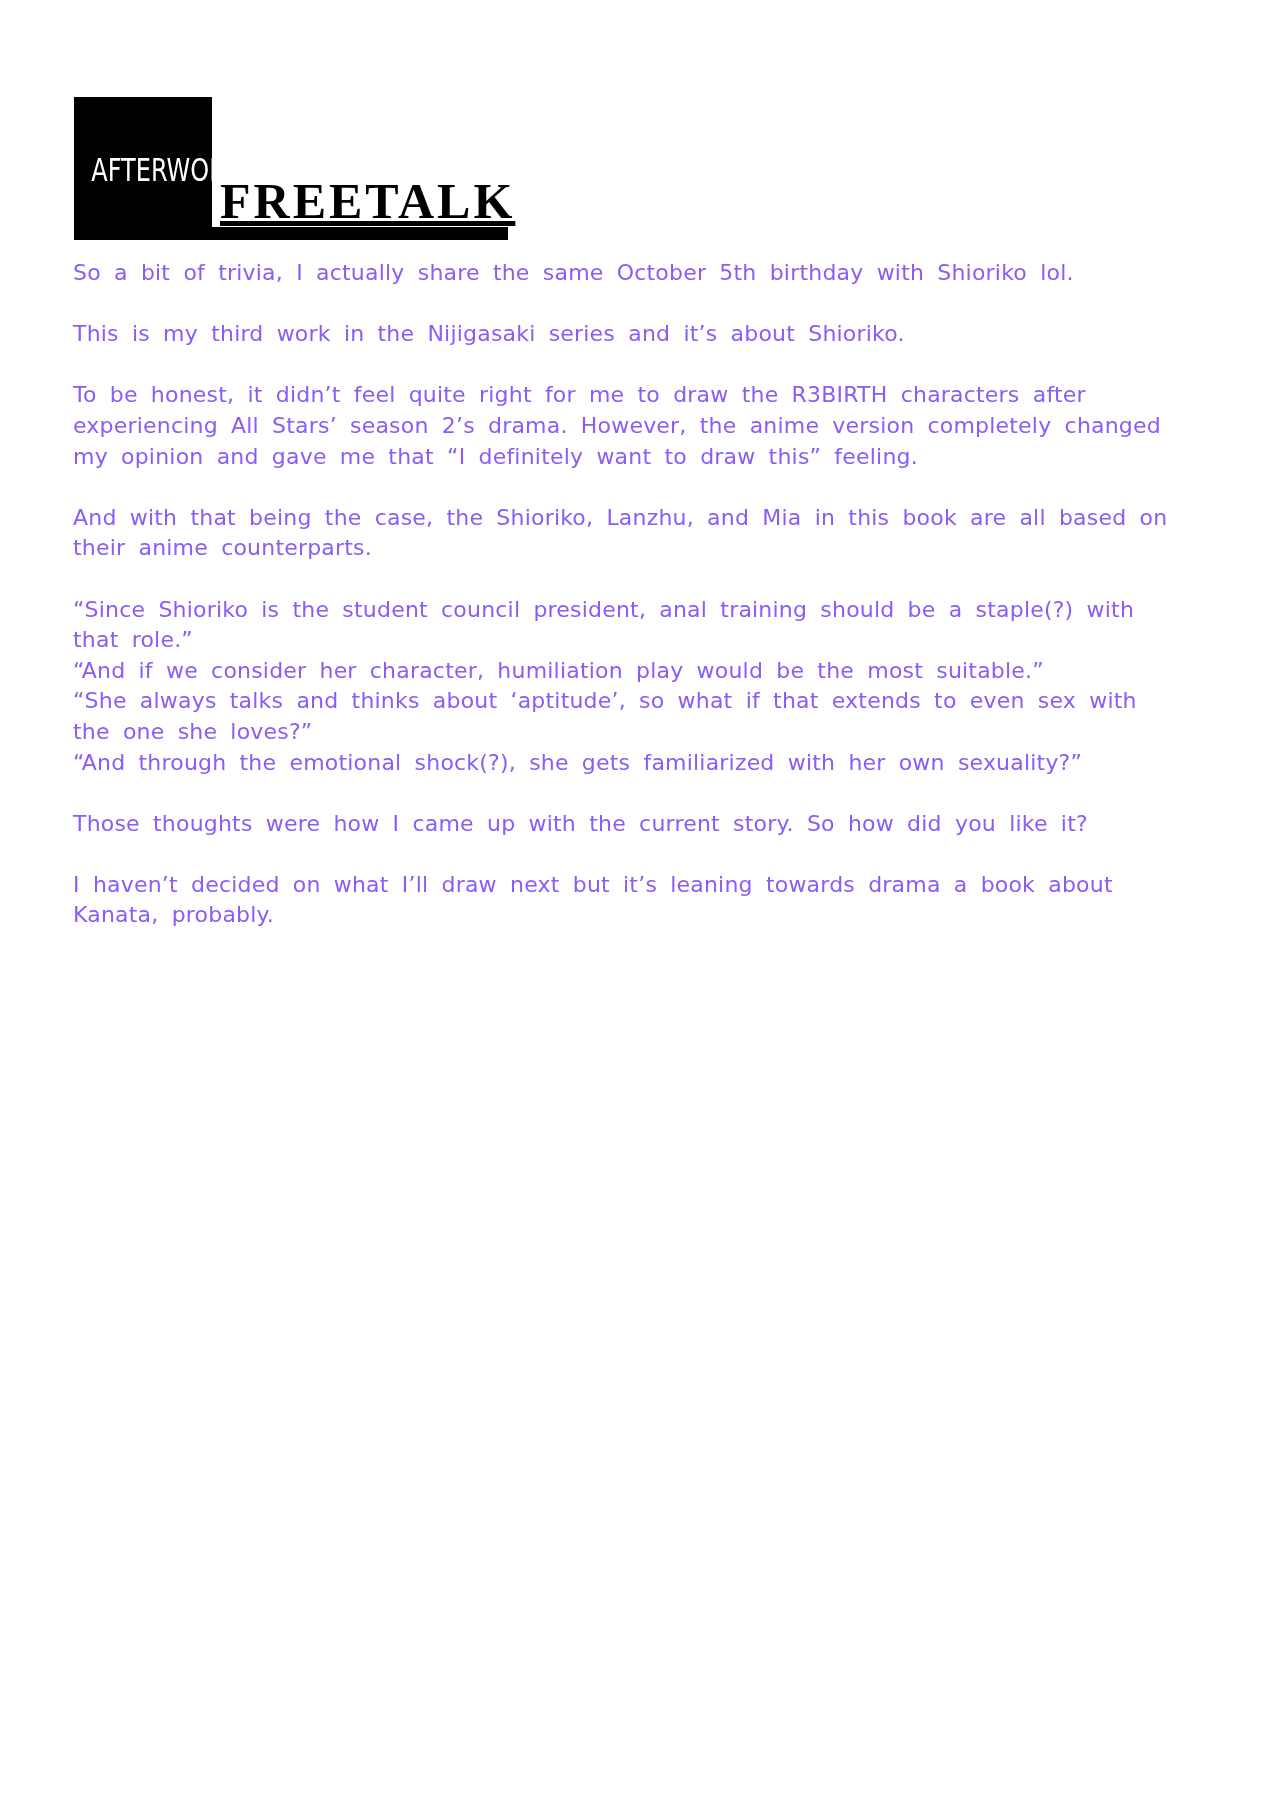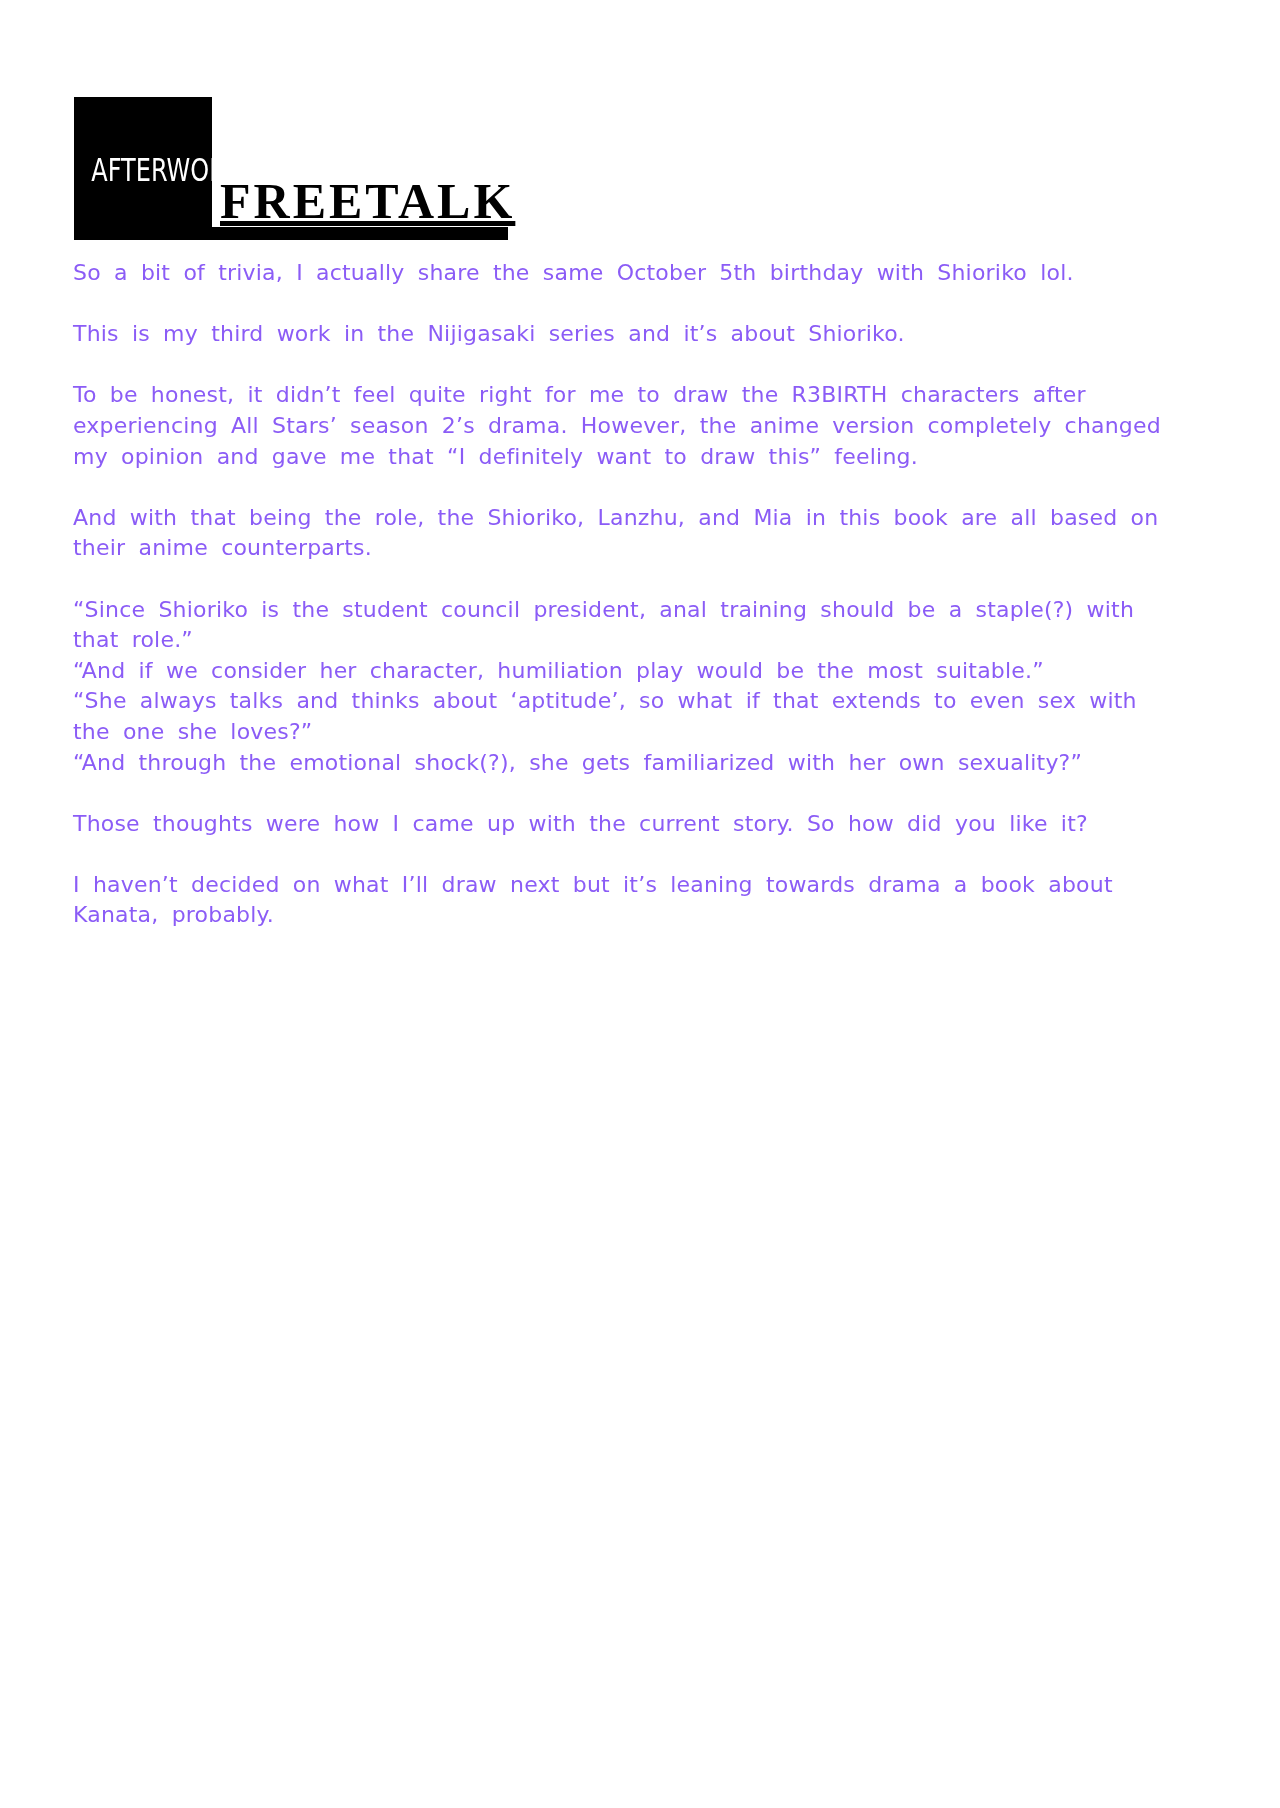--- a/index.html
+++ b/index.html
@@ -104,21 +104,21 @@
   <h1 class="page-title">FREETALK</h1>
 
   <div class="title-underline"></div>
 
   <div class="content">
     <p>So a bit of trivia, I actually share the same October 5th birthday with Shioriko lol.</p>
     <p>This is my third work in the Nijigasaki series and it’s about Shioriko.</p>
     <p>To be honest, it didn’t feel quite right for me to draw the R3BIRTH characters after
 experiencing All Stars’ season 2’s drama. However, the anime version completely changed
 my opinion and gave me that “I definitely want to draw this” feeling.</p>
-    <p>And with that being the role, the Shioriko, Lanzhu, and Mia in this book are all based on
+    <p>And with that being the case, the Shioriko, Lanzhu, and Mia in this book are all based on
 their anime counterparts.</p>
     <p>“Since Shioriko is the student council president, anal training should be a staple(?) with
 that role.”
 “And if we consider her character, humiliation play would be the most suitable.”
 “She always talks and thinks about ‘aptitude’, so what if that extends to even sex with
 the one she loves?”
 “And through the emotional shock(?), she gets familiarized with her own sexuality?”</p>
     <p>Those thoughts were how I came up with the current story. So how did you like it?</p>
     <p>I haven’t decided on what I’ll draw next but it’s leaning towards drama a book about
 Kanata, probably.</p>

